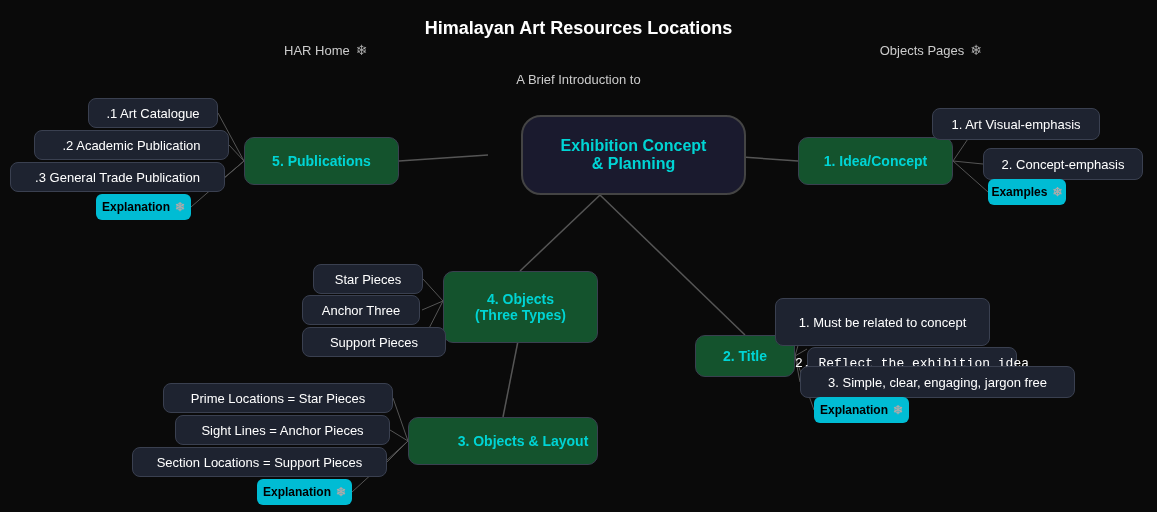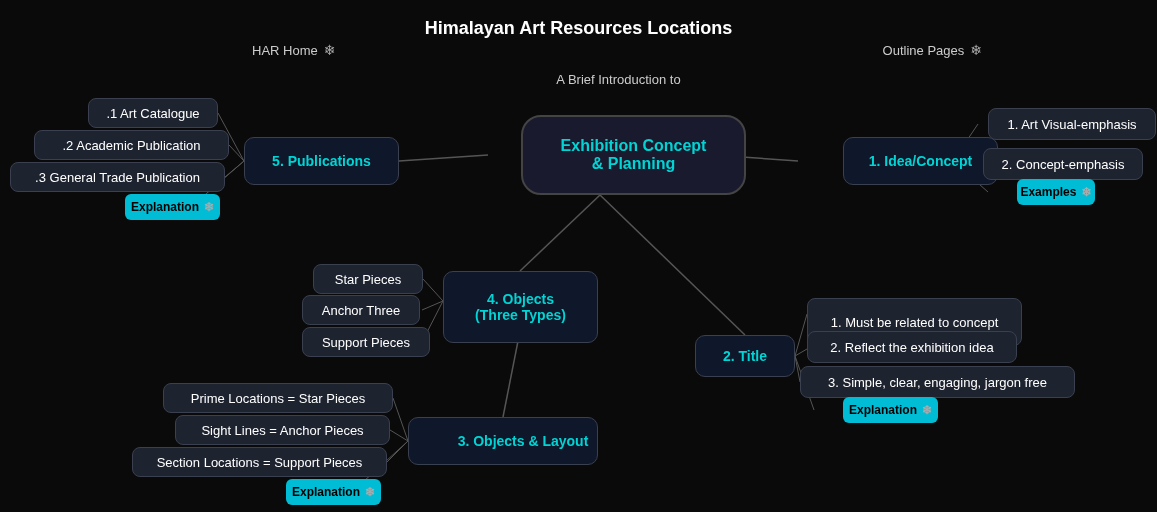--- a/index.html
+++ b/index.html
@@ -49,25 +49,24 @@
       border-radius: 20px;
       margin-left: 33px;
     }
 
     .node-teal {
       background: #00bcd4;
       color: #000;
       font-size: 12px;
       font-weight: bold;
       border-radius: 6px;
-      margin-left: 29px;
     }
 
     .node-medium {
-      background: #0f172a;
+      background: #14532d;
       border: 1px solid #3a4050;
       color: #00d4d4;
       font-size: 14px;
       font-weight: bold;
       border-radius: 10px;
     }
 
     .main-title {
       position: absolute;
       top: 18px;
@@ -80,21 +79,20 @@
     }
 
     .subtitle {
       position: absolute;
       top: 72px;
       left: 50%;
       transform: translateX(-50%);
       color: #ccc;
       font-size: 13px;
       white-space: nowrap;
-      margin-left: 40px;
     }
 
     .nav-link {
       position: absolute;
       color: #ccc;
       font-size: 13px;
       cursor: pointer;
       display: flex;
       align-items: center;
       gap: 6px;
@@ -143,60 +141,60 @@
   <line x1="408" y1="441" x2="393" y2="398" stroke="#555" stroke-width="1"></line>
   <line x1="408" y1="441" x2="390" y2="430" stroke="#555" stroke-width="1"></line>
   <line x1="408" y1="441" x2="387" y2="462" stroke="#555" stroke-width="1"></line>
   <line x1="408" y1="441" x2="352" y2="492" stroke="#555" stroke-width="1"></line>
 </svg>
 
 <div class="main-title">Himalayan Art Resources Locations</div>
 
 <div class="subtitle">A Brief Introduction to</div>
 
-<div class="nav-link" style="top:42px; left:252px;">
+<div class="nav-link" style="top:42px; left:284px;">
   <span>HAR Home</span>
   <span class="snowflake">❄</span>
 </div>
 
 <div class="nav-link" style="top:42px; right:175px;">
-  <span>Outline Pages</span>
+  <span>Objects Pages</span>
   <span class="snowflake">❄</span>
 </div>
 
 <div class="node node-center" style="left:488px; top:115px; width:225px; height:80px;">
   <span>Exhibition Concept<br>&amp; Planning</span>
 </div>
 
 <div class="node node-medium" style="left:244px; top:137px; width:155px; height:48px;">
   <span>5. Publications</span>
 </div>
 
-<div class="node node-medium" style="left:798px; top:137px; width:155px; height:48px;margin-left:45px;">
+<div class="node node-medium" style="left:798px; top:137px; width:155px; height:48px;">
   <span>1. Idea/Concept</span>
 </div>
 
 <div class="node node-dark" style="left:88px; top:98px; width:130px; height:30px;">
   <span>.1 Art Catalogue</span>
 </div>
 
 <div class="node node-dark" style="left:34px; top:130px; width:195px; height:30px;">
   <span>.2 Academic Publication</span>
 </div>
 
 <div class="node node-dark" style="left:10px; top:162px; width:215px; height:30px;">
   <span>.3 General Trade Publication</span>
 </div>
 
 <div class="node node-teal" style="left:96px; top:194px; width:95px; height:26px; display:flex; align-items:center; gap:5px;">
   <span>Explanation</span>
   <span class="snowflake" style="font-size:12px;">❄</span>
 </div>
 
-<div class="node node-dark" style="left:988px; top:108px; width:168px; height:32px;text-align:center;">
+<div class="node node-dark" style="left:932px; top:108px; width:168px; height:32px;text-align:center;">
   <span>1. Art Visual-emphasis</span>
 </div>
 
 <div class="node node-dark" style="left:983px; top:148px; width:160px; height:32px;">
   <span>2. Concept-emphasis</span>
 </div>
 
 <div class="node node-teal" style="left:988px; top:179px; width:78px; height:26px; display:flex; align-items:center; gap:5px;">
   <span>Examples</span>
   <span class="snowflake" style="font-size:12px;">❄</span>
@@ -207,33 +205,33 @@
 </div>
 
 <div class="node node-dark" style="left:313px; top:264px; width:110px; height:30px;">
   <span>Star Pieces</span>
 </div>
 
 <div class="node node-dark" style="left:302px; top:295px; width:118px; height:30px;">
   <span>Anchor Three</span>
 </div>
 
-<div class="node node-dark" style="left:302px; top:327px; width:128px; height:30px;">
+<div class="node node-dark" style="left:302px; top:327px; width:144px; height:30px;">
   <span>Support Pieces</span>
 </div>
 
 <div class="node node-medium" style="left:695px; top:335px; width:100px; height:42px;">
   <span>2. Title</span>
 </div>
 
-<div class="node node-dark" style="left:807px; top:298px; width:215px; height:48px;">
+<div class="node node-dark" style="left:775px; top:298px; width:215px; height:48px;">
   <span>1. Must be related to concept</span>
 </div>
 
-<div class="node node-dark" style="left:807px; top:331px; width:210px; height:32px;">
+<div class="node node-dark" style="left:807px; top:347px; width:210px; height:32px;font-family:Liberation Mono, monospace;">
   <span>2. Reflect the exhibition idea</span>
 </div>
 
 <div class="node node-dark" style="left:800px; top:366px; width:275px; height:32px;text-align:center;">
   <span>3. Simple, clear, engaging, jargon free</span>
 </div>
 
 <div class="node node-teal" style="left:814px; top:397px; width:95px; height:26px; display:flex; align-items:center; gap:5px;">
   <span>Explanation</span>
   <span class="snowflake" style="font-size:12px;">❄</span>

